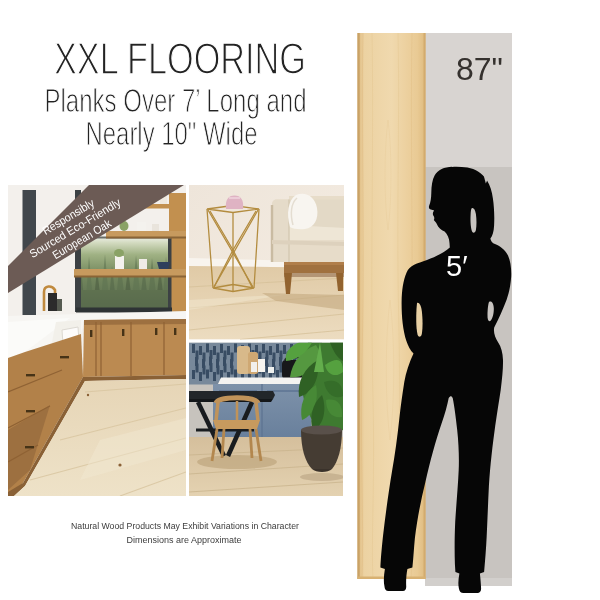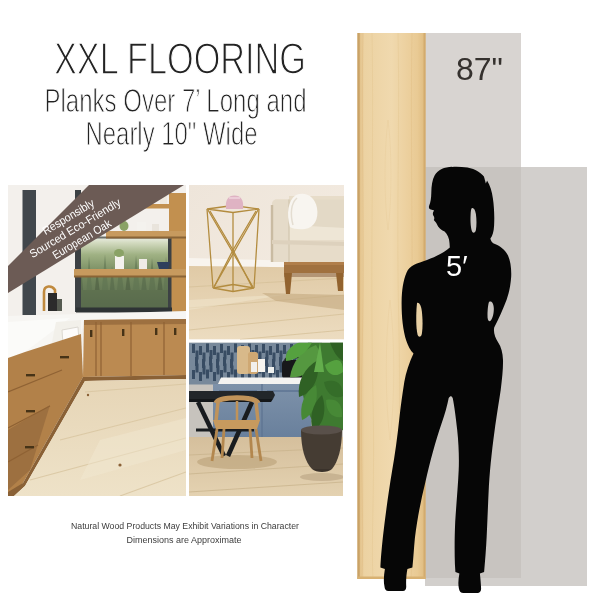--- a/index.html
+++ b/index.html
@@ -1,16 +1,16 @@
 <!DOCTYPE html>
 <html><head>
 <meta charset="utf-8">
 <style>
   html,body{margin:0;padding:0;background:#ffffff;}
-  #page{position:relative;width:600px;height:600px;background:#ffffff;overflow:hidden;}
+  #page{position:relative;width:512px;height:600px;background:#ffffff;overflow:hidden;}
   svg{display:block;}
   text{font-family:"Liberation Sans",sans-serif;}
 </style>
 </head>
 <body>
 <div id="page">
 <svg width="600" height="600" viewBox="0 0 600 600">
 <defs>
   <clipPath id="cpL">
           <rect x="8" y="185" width="178" height="311"></rect>

